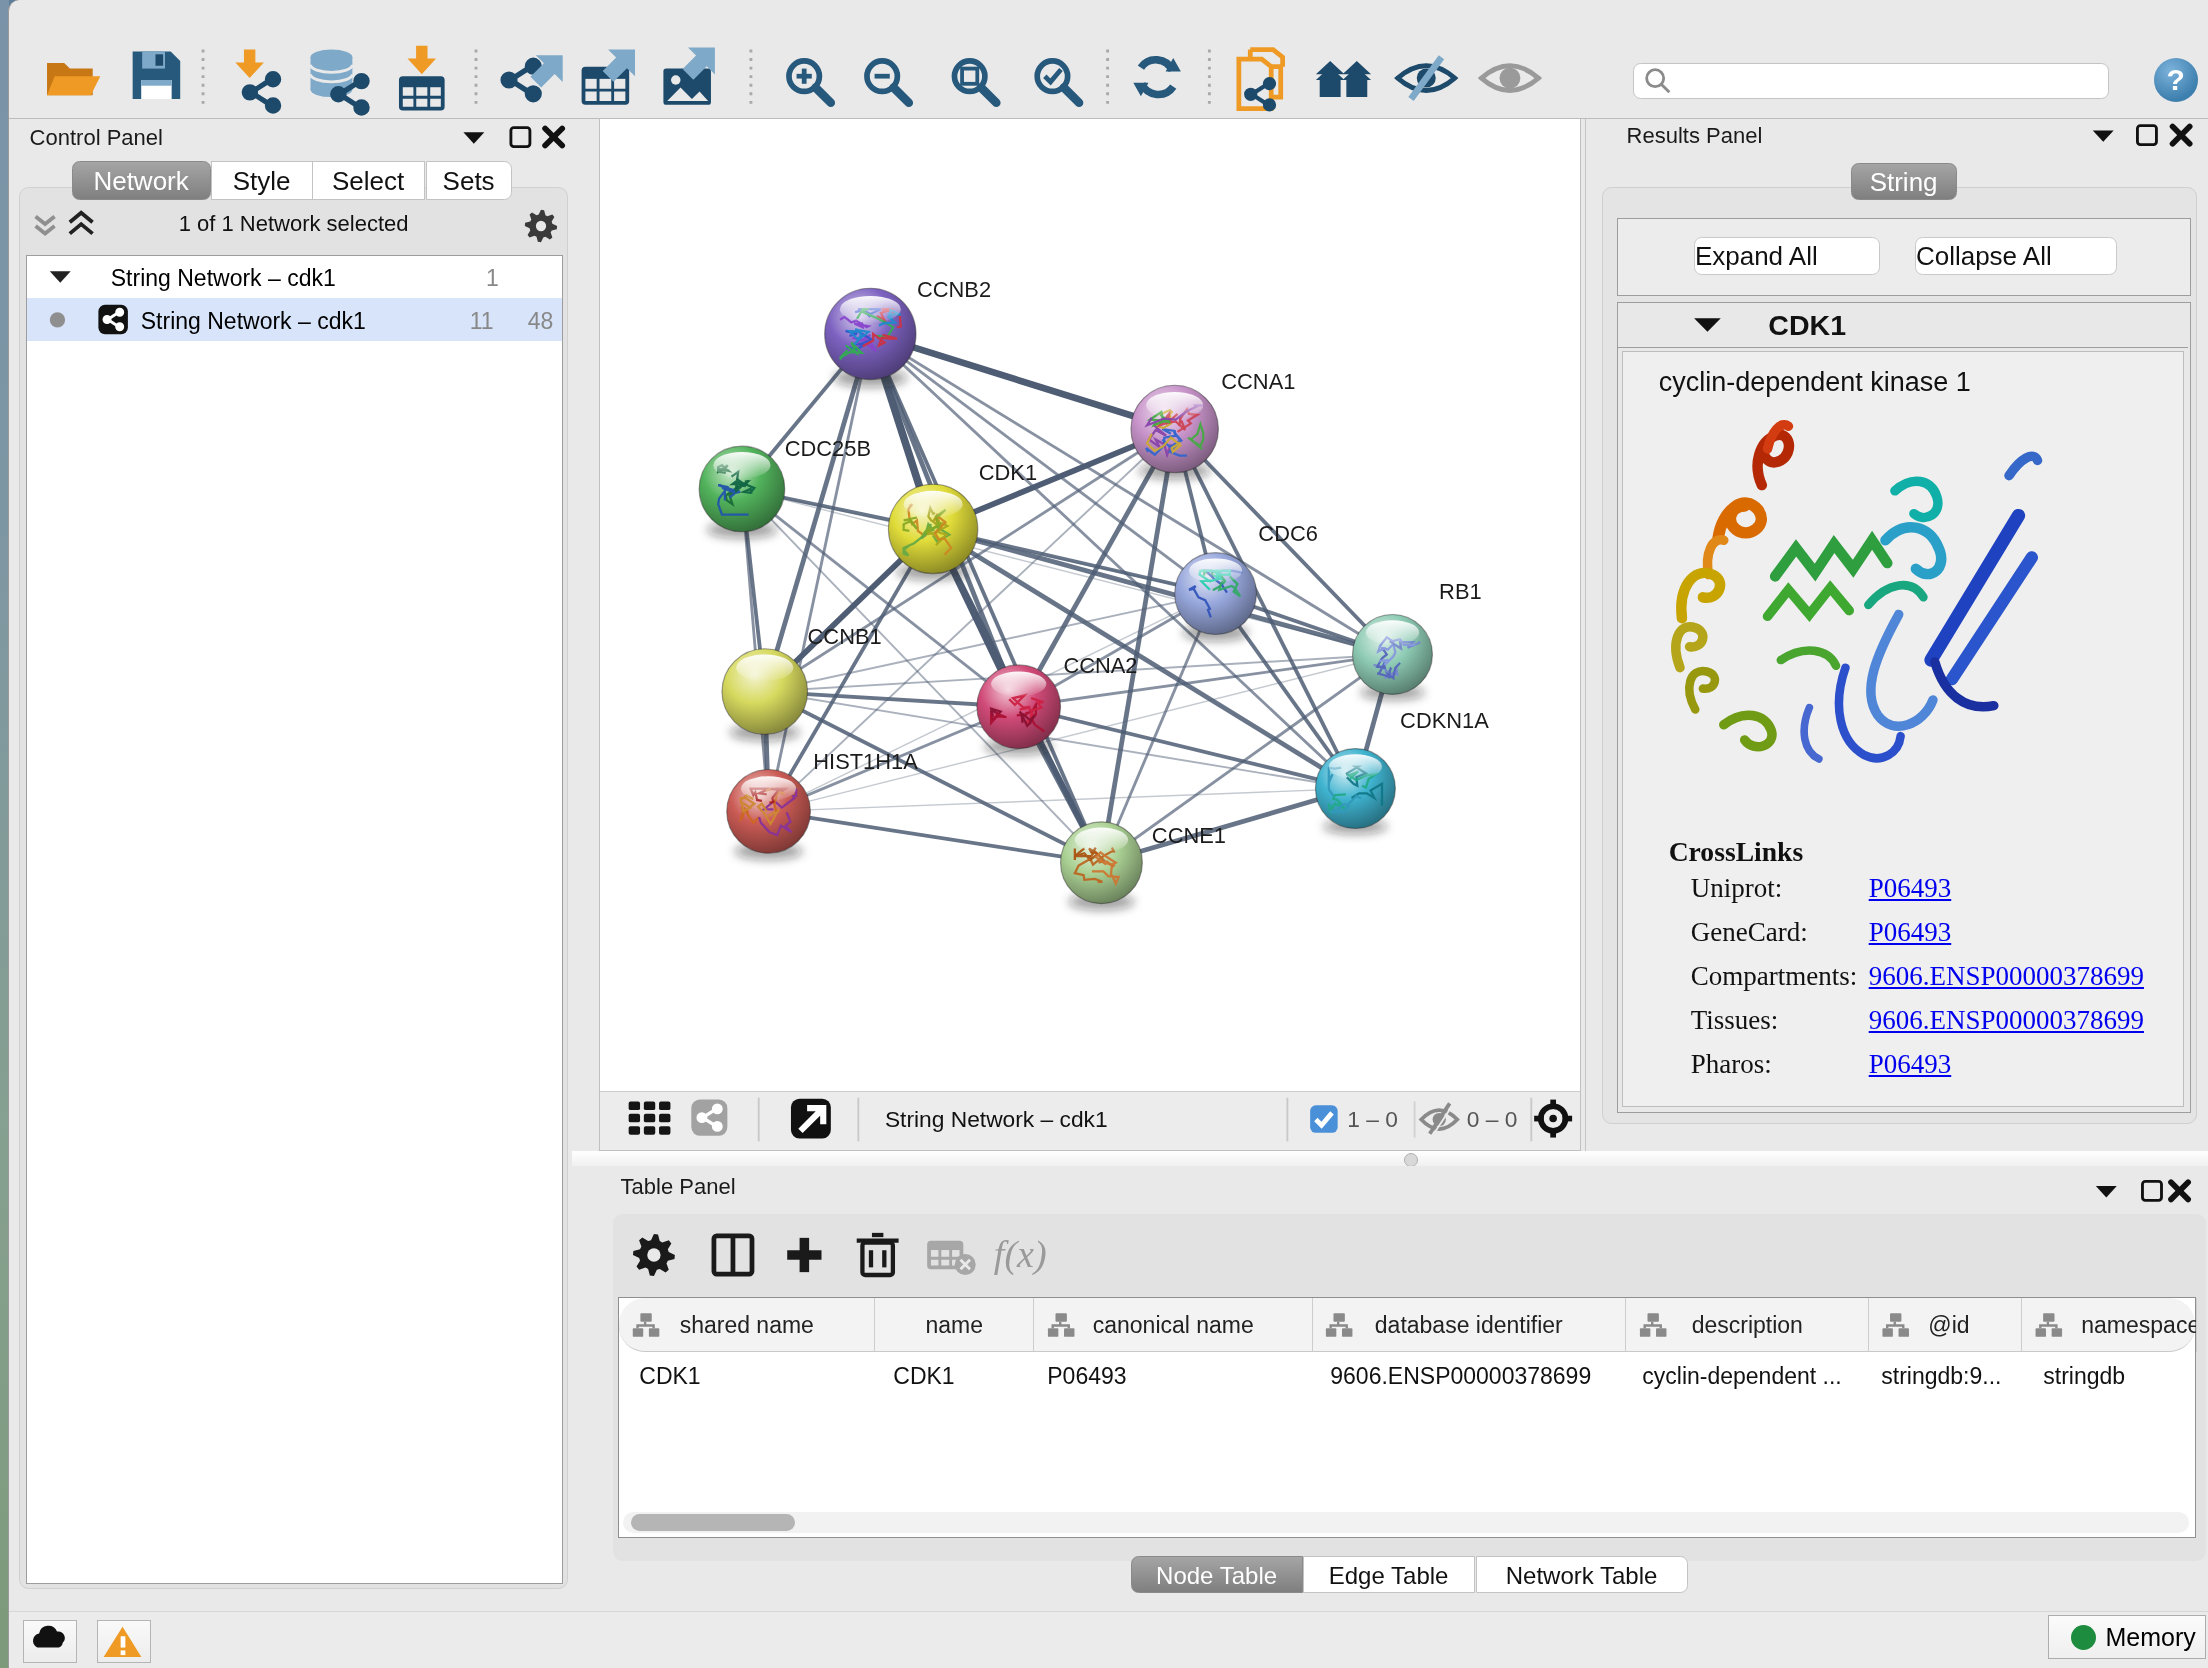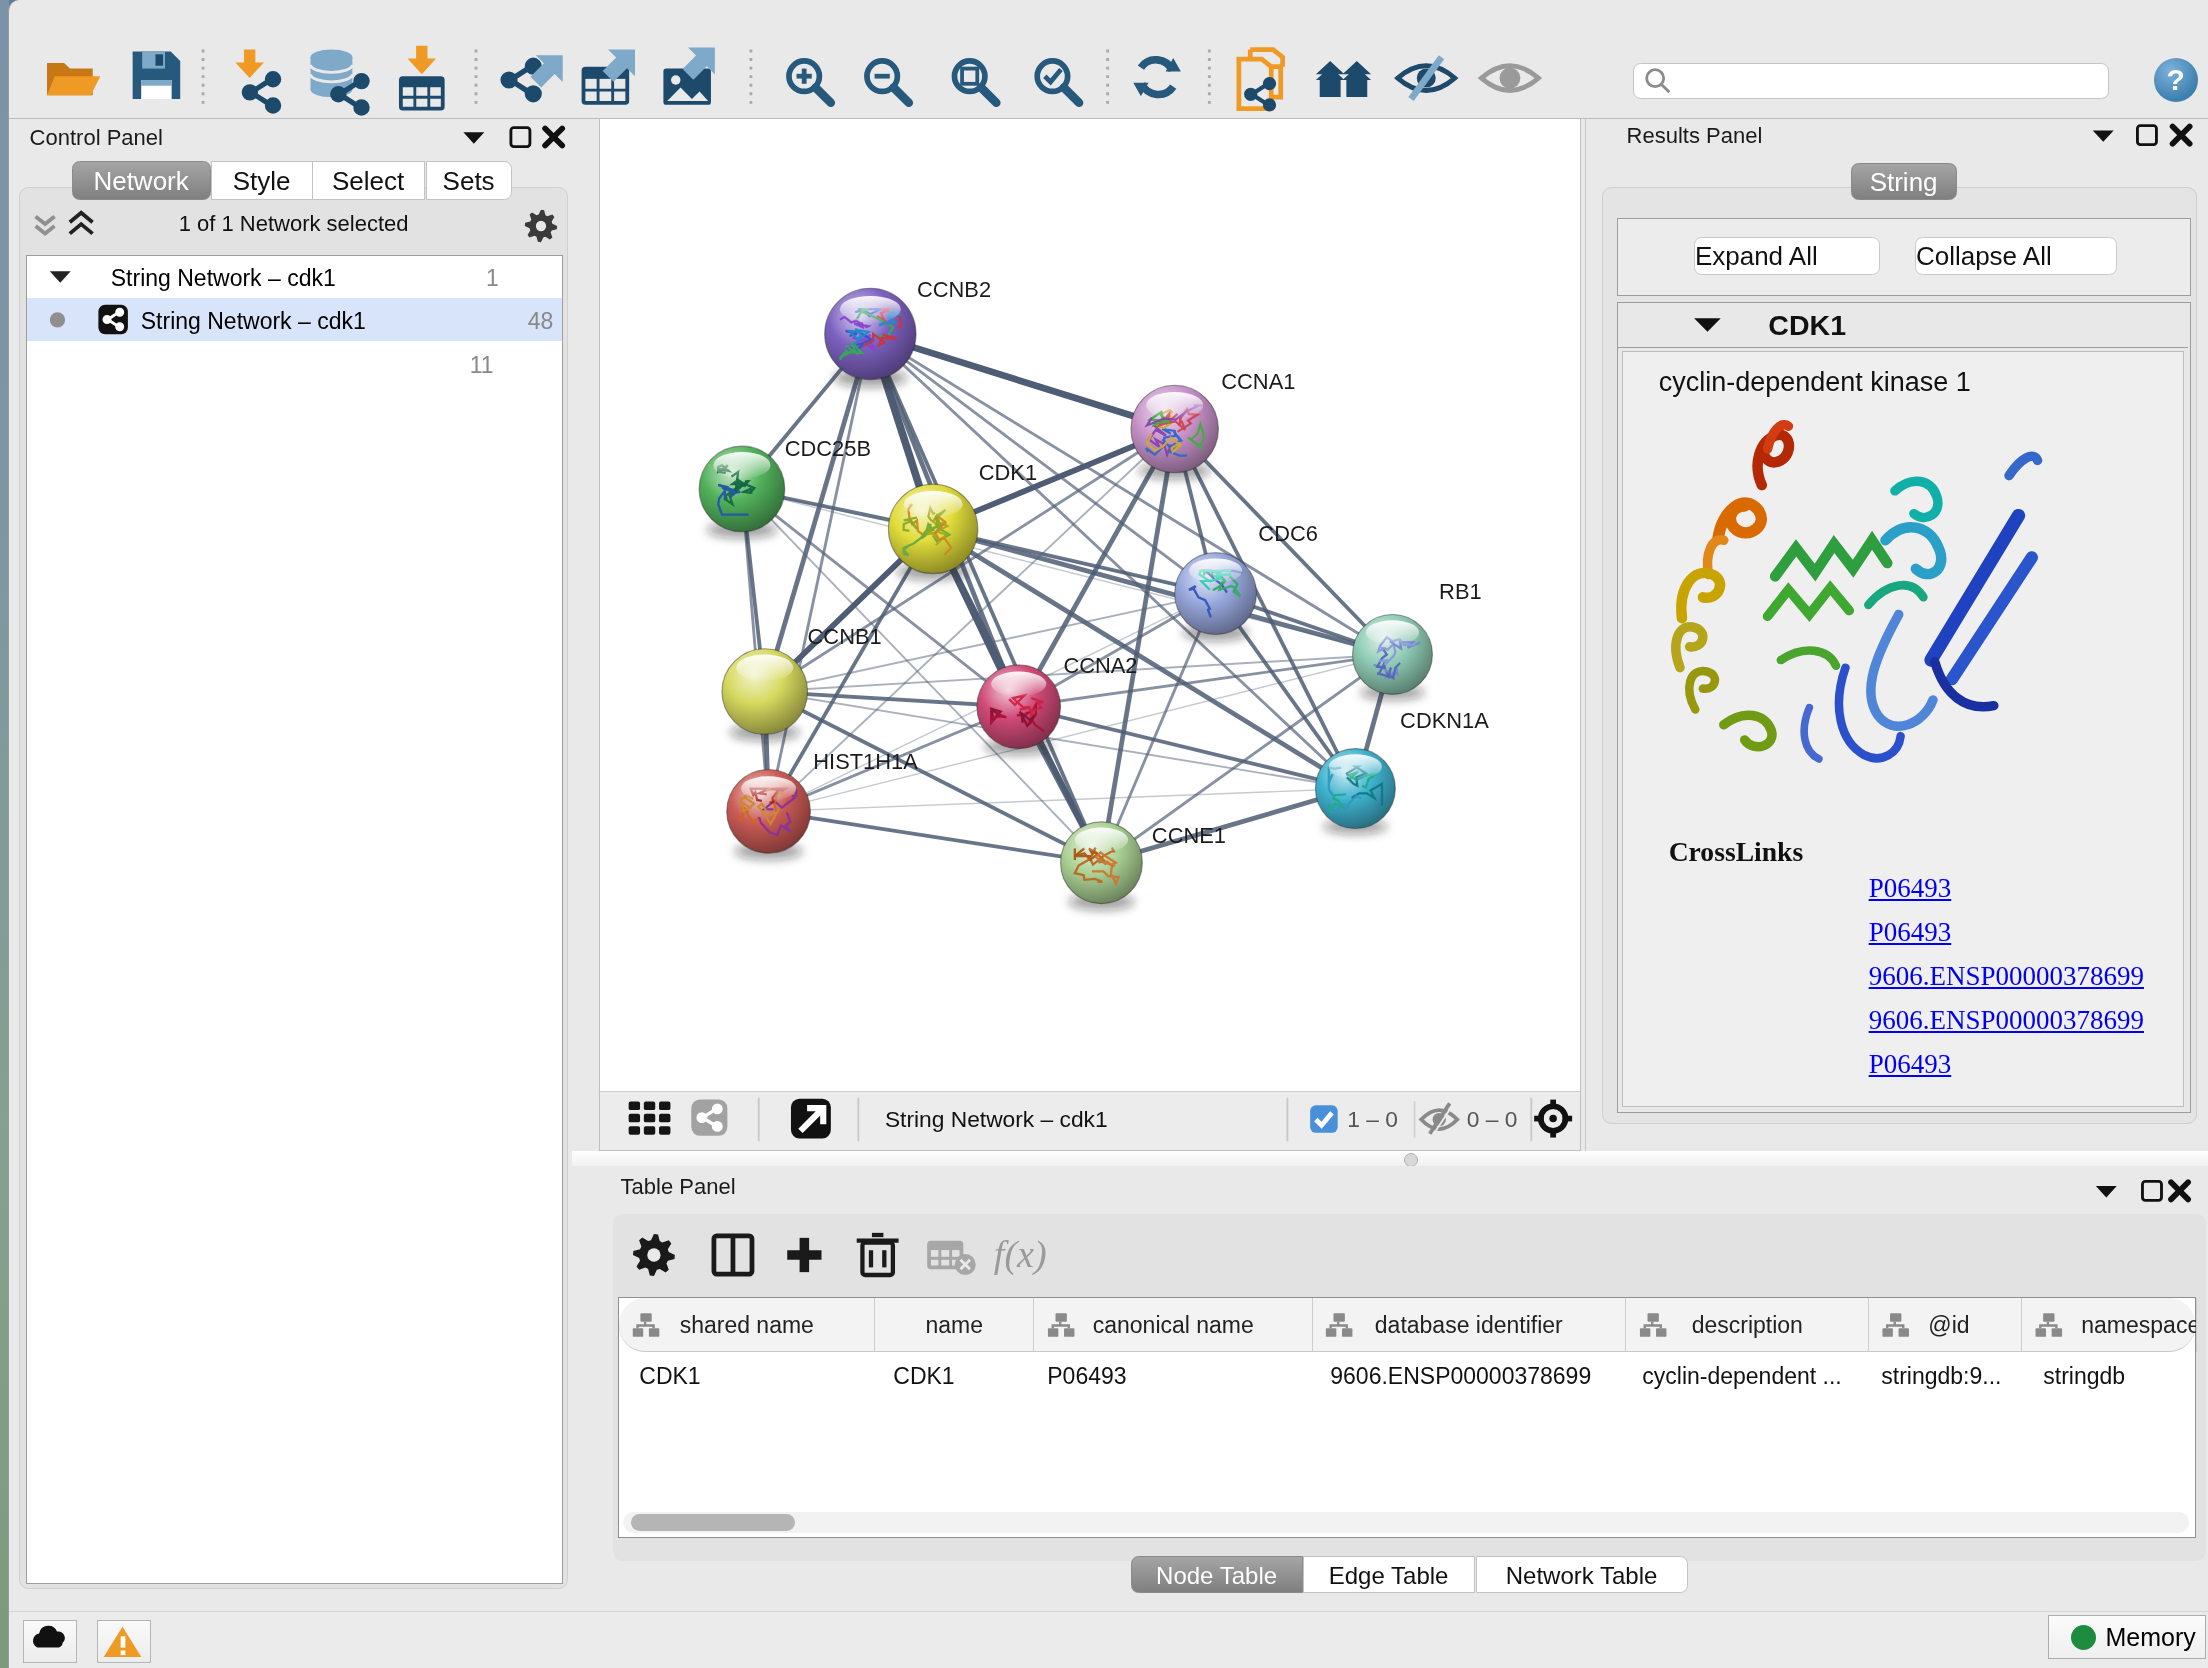--- a/index.html
+++ b/index.html
@@ -249,21 +249,21 @@
           <rect x="75" y="7" width="31" height="31" rx="7" fill="#111"></rect>
           <g transform="translate(79,11)" stroke="#fff" stroke-width="3.0" fill="#fff">
                 <line x1="5.75" y1="11.5" x2="17.94" y2="3.68"></line>
                 <line x1="5.75" y1="11.5" x2="17.94" y2="19.32"></line>
                 <circle cx="5.06" cy="11.5" r="3.22"></circle>
                 <circle cx="18.400000000000002" cy="3.91" r="3.22"></circle>
                 <circle cx="18.400000000000002" cy="19.09" r="3.22"></circle>
               </g>
         </svg>
         <div style="position:absolute;left:114px;top:9.5px;font-size:23px;">String Network – cdk1</div>
-        <div style="position:absolute;left:443px;top:9.5px;font-size:23px;color:#888;margin-top:44px;">11</div>
+        <div style="position:absolute;left:443px;top:9.5px;font-size:23px;color:#888;">11</div>
         <div style="position:absolute;left:501px;top:9.5px;font-size:23px;color:#888;">48</div>
       </div>
     </div>
   </div>
 </div>
 
 <div id="netview">
   <svg width="982" height="972" viewBox="620 125 1032 1022">
     <defs>
       <radialGradient id="g0" cx="38%" cy="30%" r="80%">
@@ -645,20 +645,23 @@
 <path d="M1982,566 C2002,544 2028,550 2038,574 C2048,596 2028,610 2014,596" fill="none" stroke="#2aa0c8" stroke-width="11" stroke-linecap="round"></path>
 <path d="M2122,540 L2030,692" fill="none" stroke="#1f43c0" stroke-width="14" stroke-linecap="round"></path>
 <path d="M2136,584 L2052,712" fill="none" stroke="#2a55cc" stroke-width="13" stroke-linecap="round"></path>
 <path d="M2112,498 C2124,480 2138,472 2142,482" fill="none" stroke="#3568c8" stroke-width="10" stroke-linecap="round"></path>
 <path d="M1996,644 C1974,684 1956,724 1974,750 C1990,772 2022,760 2032,734" fill="none" stroke="#4f86d8" stroke-width="10" stroke-linecap="round"></path>
 <path d="M2034,694 C2044,728 2066,746 2096,740" fill="none" stroke="#1a2fa0" stroke-width="10" stroke-linecap="round"></path>
 <path d="M1940,700 C1926,740 1934,778 1960,792 C1978,801 1996,790 1998,772" fill="none" stroke="#2c50cc" stroke-width="9" stroke-linecap="round"></path>
 <path d="M1902,742 C1892,766 1896,788 1912,796" fill="none" stroke="#4668d0" stroke-width="8" stroke-linecap="round"></path>
         </svg>
         <div class="serif" style="position:absolute;left:46px;top:472px;font-size:27.6px;font-weight:bold;color:#111;">CrossLinks</div>
+        <div class="serif" style="position:absolute;left:68px;top:502px;font-size:27px;line-height:44px;color:#111;">
+          Uniprot:<br>GeneCard:<br>Compartments:<br>Tissues:<br>Pharos:
+        </div>
         <div class="serif" style="position:absolute;left:246px;top:502px;font-size:27px;line-height:44px;color:#0000ee;text-decoration:underline;">
           P06493<br>P06493<br>9606.ENSP00000378699<br>9606.ENSP00000378699<br>P06493
         </div>
       </div>
     </div>
   </div>
 </div>
 
 <div id="splitstrip">
       <div style="position:absolute;left:832px;top:1.9px;width:14.3px;height:14.3px;border-radius:50%;background:#d8d8d8;border:1px solid #b0b0b0;"></div>

